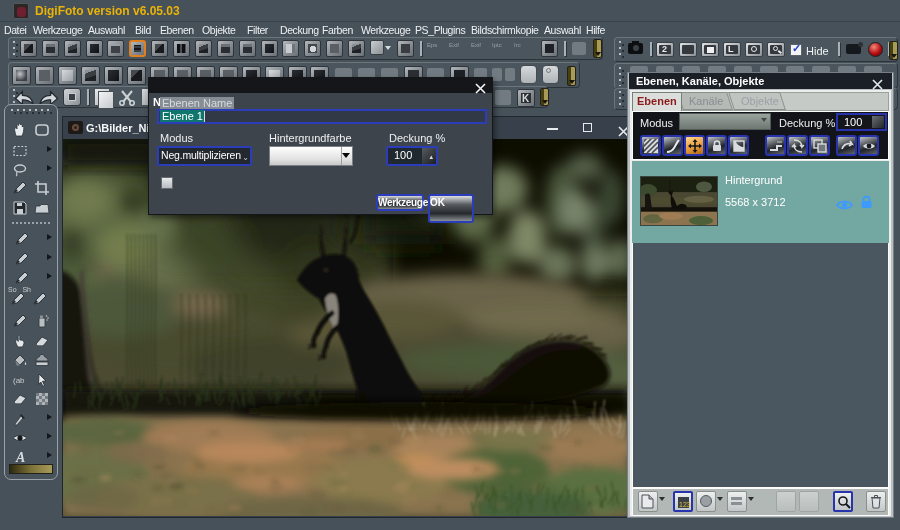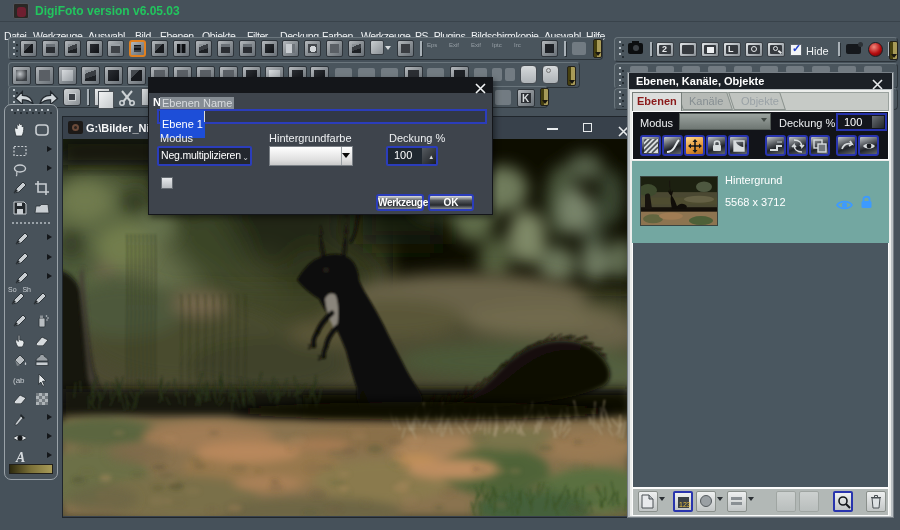--- a/index.html
+++ b/index.html
@@ -1,28 +1,28 @@
 <!DOCTYPE html>
 <html><head><meta charset="utf-8"><style>
 *{margin:0;padding:0;box-sizing:border-box}
 html,body{width:900px;height:530px;overflow:hidden;background:#46515a;font-family:"Liberation Sans",sans-serif}
 .abs{position:absolute}
 #stage{position:relative;width:900px;height:530px}
 .tbframe{position:absolute;background:#4a555d;border:1px solid #6a757c;border-bottom-color:#2c343a;border-right-color:#2c343a;border-radius:4px}
 .grip{position:absolute;width:7px;background-image:radial-gradient(circle at 2px 2px,#b8c0c6 1px,rgba(0,0,0,0) 1.3px),radial-gradient(circle at 5px 5px,#262e34 1px,rgba(0,0,0,0) 1.3px);background-size:7px 6px}
 .hgrip{position:absolute;height:7px;background-image:radial-gradient(circle at 2px 2px,#b8c0c6 1px,rgba(0,0,0,0) 1.3px),radial-gradient(circle at 5px 5px,#262e34 1px,rgba(0,0,0,0) 1.3px);background-size:6px 7px}
 .ric{background:linear-gradient(135deg,#b4b8bc,#868c91 55%,#697077);border:1px solid #2e343a;border-radius:2px}
-.menu span{position:absolute;top:6px;color:#eef1f3;font-size:10.5px;letter-spacing:-.4px;white-space:pre}
+.menu span{position:absolute;top:0;color:#eef1f3;font-size:10.5px;letter-spacing:-.4px;white-space:pre}
 .pbi{position:absolute;border:2px solid #2834ae;border-radius:3px;background:linear-gradient(160deg,#c2c6c9,#55595e 40%,#202328 62%,#63686d)}
 </style></head><body>
 <div id="stage">
 <div class="abs" style="left:0;top:0;width:900px;height:22px;background:#46515a;border-bottom:1px solid #39434b"></div>
 <div class="abs" style="left:13px;top:3px;width:16px;height:16px;background:#2a2724;border-radius:2px;border:1px solid #50565c"></div>
 <div class="abs" style="left:17px;top:7px;width:9px;height:10px;background:#6e1f30;border-radius:3px"></div>
-<div class="abs" style="left:35px;top:4px;color:#22c55e;font-size:12px;font-weight:bold">DigiFoto version v6.05.03</div>
+<div class="abs" style="left:35px;top:4px;color:#eab308;font-size:12px;font-weight:bold">DigiFoto version v6.05.03</div>
 <div class="abs menu" style="left:0;top:24px;width:900px;height:14px">
       <span style="left:4px">Datei</span>
       <span style="left:33px">Werkzeuge</span>
       <span style="left:88px">Auswahl</span>
       <span style="left:135px">Bild</span>
       <span style="left:160px">Ebenen</span>
       <span style="left:202px">Objekte</span>
       <span style="left:247px">Filter</span>
       <span style="left:280px">Deckung</span>
       <span style="left:322px">Farben</span>
@@ -1141,35 +1141,35 @@
         </svg></span>
     </div>
 <div class="abs" style="left:148px;top:77px;width:345px;height:138px;background:#3e444c;border:1px solid #14161a;box-shadow:2px 3px 6px rgba(0,0,0,.45)">
 <div style="position:absolute;left:0;top:0;width:343px;height:15px;background:#14161a"></div>
 <div style="position:absolute;left:4px;top:18px;color:#fff;font-size:11px;font-weight:bold">Neue Ebene</div>
 <div style="position:absolute;right:6px;top:2px;width:11px;height:11px"><svg width="11" height="11" viewBox="0 0 11 11">
           <path d="M1 1 L10 10 M10 1 L1 10" stroke="#f2f4f5" stroke-width="1.6"></path>
         </svg></div>
 <div style="position:absolute;left:11px;top:19px;color:#d8dbde;font-size:11px;background:#868d94;padding:0 2px">Ebenen Name</div>
 <div style="position:absolute;left:8px;top:31px;width:330px;height:15px;background:#313846;border:2px solid #2b3dbb">
-  <span style="position:absolute;left:1px;top:-1px;color:#fff;font-size:11px;background:#1d4ed8;padding:8px 2px">Ebene 1</span>
+  <span style="position:absolute;left:1px;top:-1px;color:#fff;font-size:11px;background:#0f766e;padding:0 2px">Ebene 1</span>
   <span style="position:absolute;left:45px;top:0px;width:1px;height:11px;background:#d8dcde"></span>
 </div>
 <div style="position:absolute;left:11px;top:54px;color:#eef0f2;font-size:11px">Modus</div>
 <div style="position:absolute;left:120px;top:54px;color:#eef0f2;font-size:11px">Hintergrundfarbe</div>
 <div style="position:absolute;left:240px;top:54px;color:#eef0f2;font-size:11px">Deckung %</div>
 <div style="position:absolute;left:8px;top:68px;width:95px;height:20px;background:#23272e;border:2px solid #2b3dbb;border-radius:2px">
   <span style="position:absolute;left:2px;top:1px;color:#fff;font-size:10.5px;letter-spacing:-.2px">Neg.multiplizieren</span>
   <span style="position:absolute;right:1px;top:5px;color:#c8ccd0;font-size:8px">⌄</span>
 </div>
 <div style="position:absolute;left:120px;top:68px;width:84px;height:20px;background:linear-gradient(#ffffff,#e0e0e0 70%,#c8c8c8);border:1px solid #7a8086">
   <span style="position:absolute;right:2px;top:6px;width:0;height:0;border-left:4px solid transparent;border-right:4px solid transparent;border-top:5px solid #0a0a0a"></span>
   <span style="position:absolute;right:10px;top:0px;width:1px;height:18px;background:#9aa0a4"></span>
 </div>
 <div style="position:absolute;left:237px;top:68px;width:52px;height:20px;background:#202830;border:2px solid #2b3dbb;border-radius:2px">
   <span style="position:absolute;left:6px;top:1px;color:#fff;font-size:11px">100</span>
   <span style="position:absolute;right:0px;top:0px;width:14px;height:16px;background:linear-gradient(135deg,#565b60,#1c1f24)"></span>
   <span style="position:absolute;right:3px;top:5px;color:#d8dcde;font-size:7px">▴</span>
 </div>
 <div style="position:absolute;left:12px;top:99px;width:12px;height:12px;background:linear-gradient(#e8eaec,#b8bcc0);border:1px solid #666c72"></div>
 <div style="position:absolute;left:227px;top:116px;width:48px;height:17px;border:2px solid #2b3dbb;border-radius:3px;background:linear-gradient(#dcdee0,#55595e 35%,#26292e 70%,#8a8f94);color:#fff;font-size:10px;font-weight:bold;text-align:center;line-height:13px;letter-spacing:-.3px">Werkzeuge</div>
-<div style="position:absolute;left:279px;top:116px;width:46px;height:17px;border:2px solid #2b3dbb;border-radius:3px;background:linear-gradient(#dcdee0,#55595e 35%,#26292e 70%,#8a8f94);color:#fff;font-size:10px;font-weight:bold;text-align:center;line-height:13px">OK</div>
+<div style="position:absolute;left:279px;top:116px;width:46px;height:29px;border:2px solid #2b3dbb;border-radius:3px;background:linear-gradient(#dcdee0,#55595e 35%,#26292e 70%,#8a8f94);color:#fff;font-size:10px;font-weight:bold;text-align:left;line-height:13px">OK</div>
 </div>
 </div>
 </body></html>

